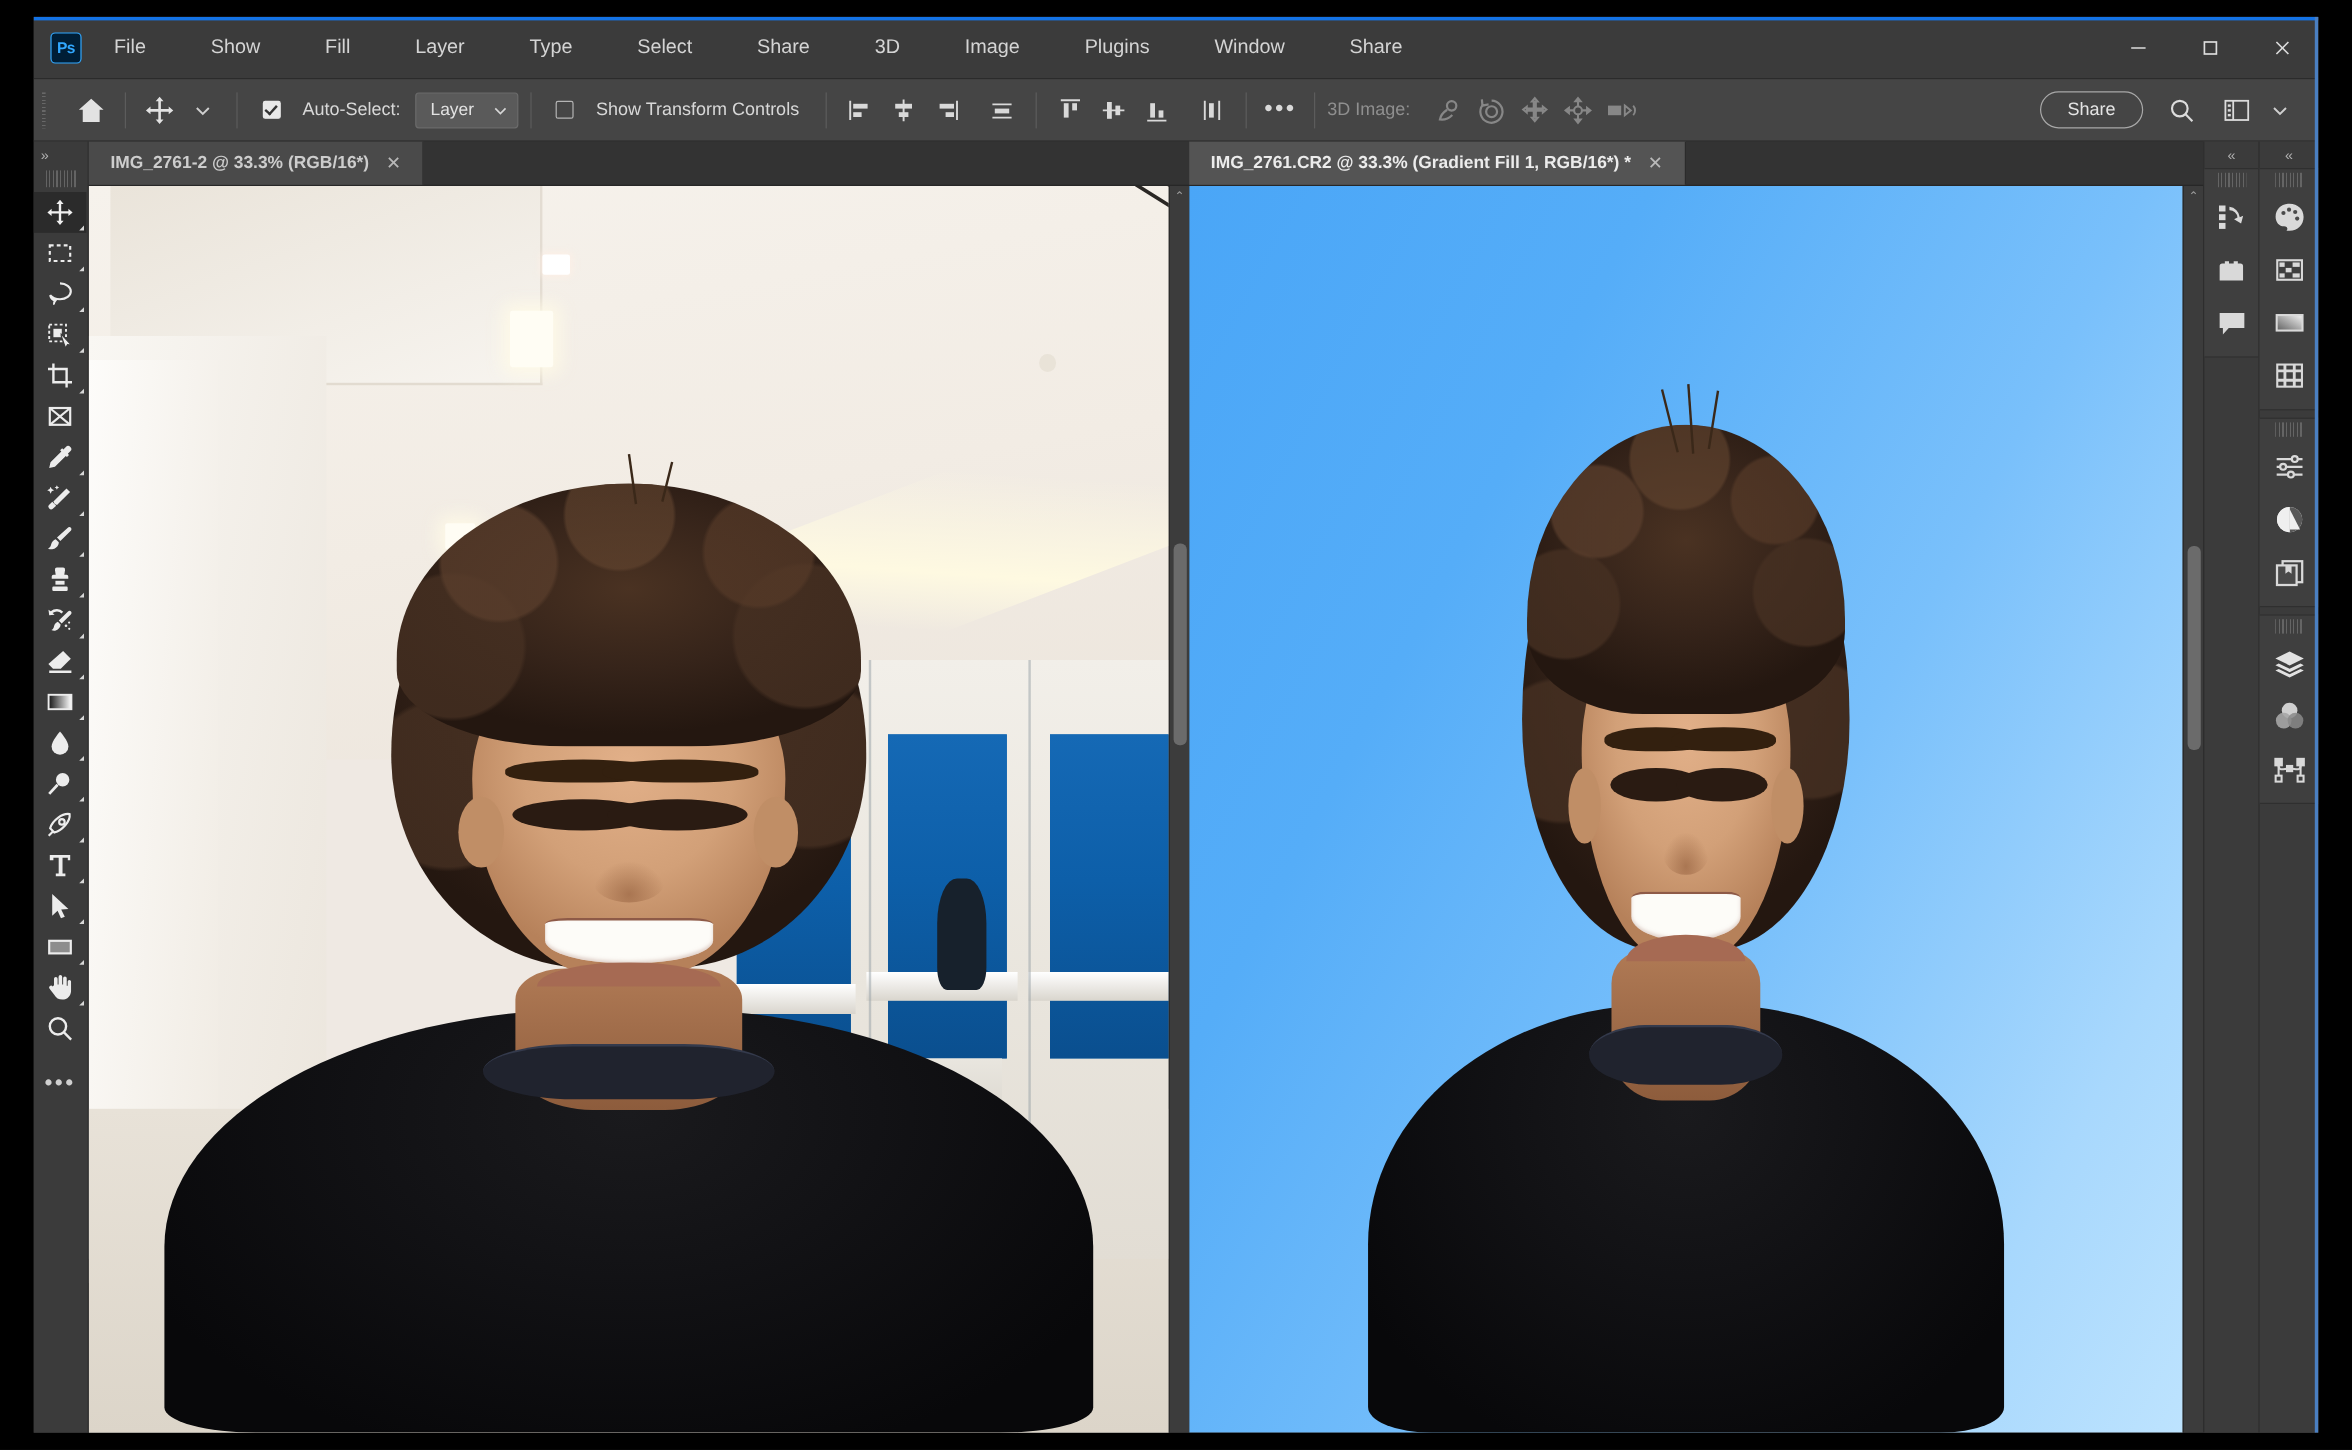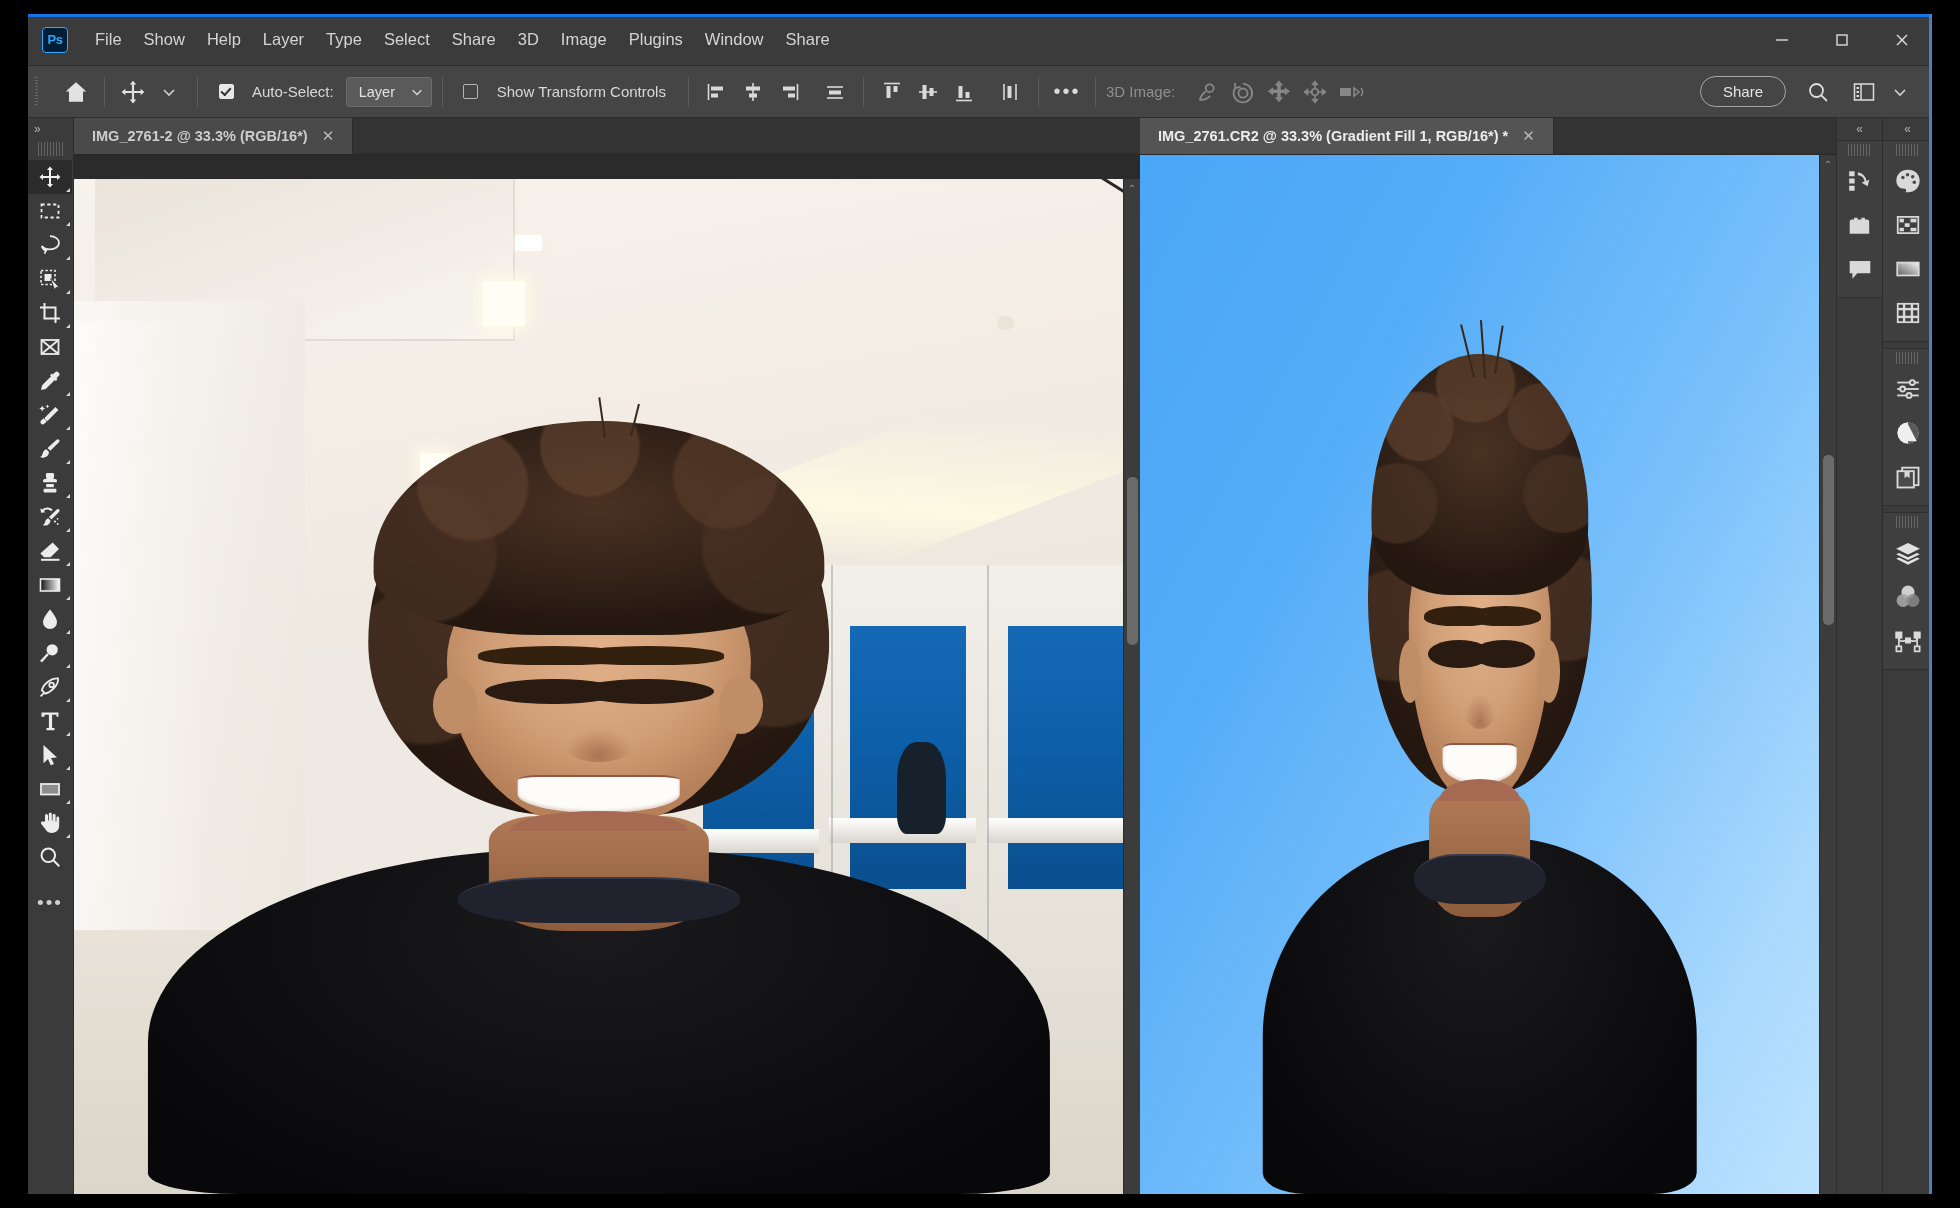--- a/index.html
+++ b/index.html
@@ -133,21 +133,21 @@
     position: absolute; right: 2px; bottom: 2px;
     width: 0; height: 0;
     border-left: 4px solid transparent;
     border-bottom: 4px solid #d8d8d8;
   }
   .tool-ell { color: #d0d0d0; font-size: 19px; letter-spacing: 2px; }
 
   
   .docarea { flex: 1; display: flex; min-width: 0; background: #2b2b2b; }
   .docwin { display: flex; flex-direction: column; min-width: 0; position: relative; }
-  .docwin.left  { width: 1066px; flex: none; gap: 24px; }
+  .docwin.left  { width: 917px; flex: none; }
   .docwin.right { flex: 1; }
   .tabstrip {
     height: 37px; background: #333333; display: flex; align-items: stretch;
     border-bottom: 1px solid #272727;
   }
   .tab {
     display: flex; align-items: center; gap: 14px;
     padding: 0 18px;
     background: #4a4a4a;
     color: #cdcdcd; font-size: 14.5px; font-weight: bold;
@@ -312,24 +312,24 @@
   }
   svg { display:block; }
 </style>
 </head>
 <body>
 
 <div id="app">
 
   <div class="menubar">
     <div class="ps-logo">Ps</div>
-    <div id="menu-items" style="display:flex;align-items:flex-end;">
+    <div id="menu-items" style="display:flex;align-items:flex-end;gap:32px;">
         <div class="menu-item">File</div>
         <div class="menu-item">Show</div>
-        <div class="menu-item">Help</div>
+        <div class="menu-item">Fill</div>
         <div class="menu-item">Layer</div>
         <div class="menu-item">Type</div>
         <div class="menu-item">Select</div>
         <div class="menu-item">Share</div>
         <div class="menu-item">3D</div>
         <div class="menu-item">Image</div>
         <div class="menu-item">Plugins</div>
         <div class="menu-item">Window</div>
         <div class="menu-item">Share</div>
       </div>

